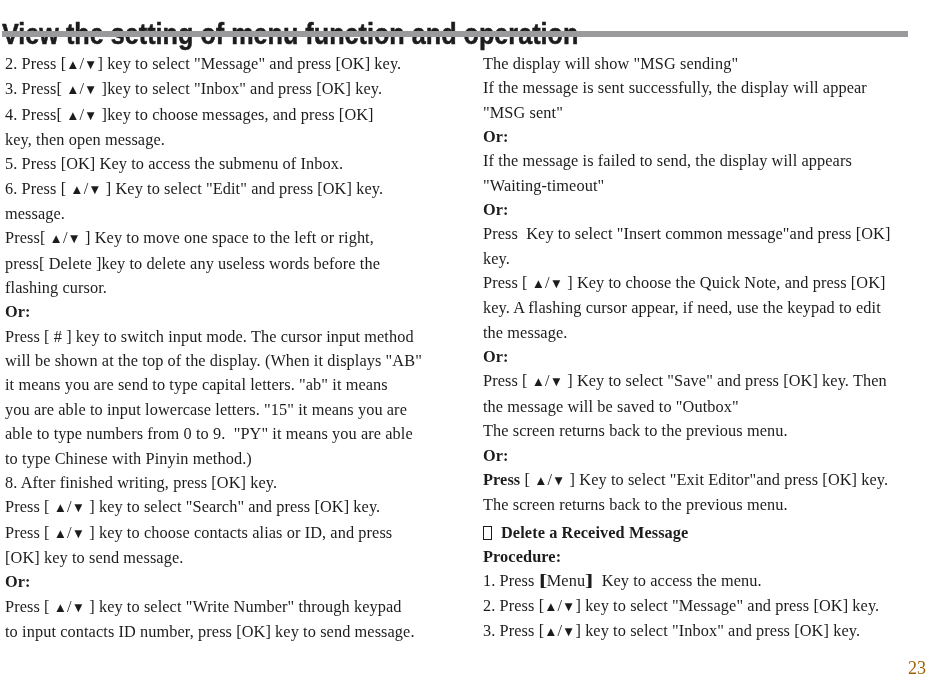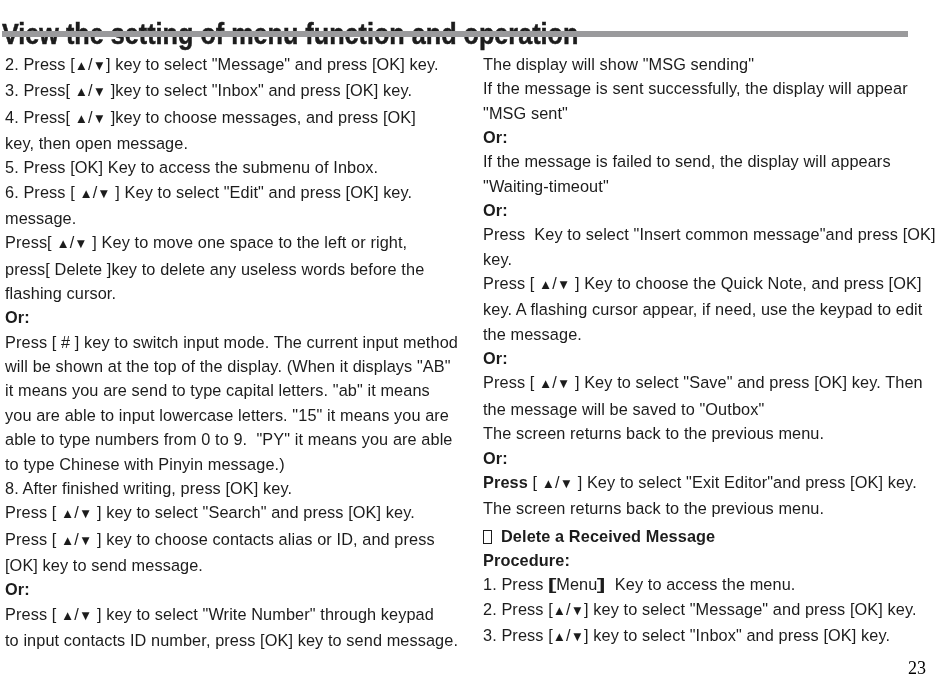--- a/index.html
+++ b/index.html
@@ -32,20 +32,21 @@
     position: absolute;
     top: 52px;
   }
   .col-left  { left: 5px;  }
   .col-right { left: 483px; }
   .line {
     font-size: 16.3px;
     line-height: 24.35px;
     white-space: pre;
     letter-spacing: 0.1px;
+    font-family: Liberation Serif, serif;
   }
   .line.bold { font-weight: bold; }
   .line.gap  { margin-top: 3px; }
   .line b    { font-weight: bold; }
   .tri {
     font-size: 0.82em;
     display: inline-block;
   }
   .lent {
     display: inline-block;
@@ -60,47 +61,47 @@
     border: 1.7px solid #1c1c1c;
     margin-right: 9px;
     vertical-align: -2px;
     box-sizing: border-box;
   }
   .page-number {
     position: absolute;
     right: 14px; bottom: 3px;
     font-family: "Liberation Serif", "DejaVu Serif", serif;
     font-size: 18px;
-    color: #000000;
+    color: #a16207;
   }
 </style>
 </head>
 <body>
 
 <h1 class="page-title">View the setting of menu function and operation</h1>
 <div class="title-rule"></div>
 
 <div class="col col-left" id="col-left">
     <div class="line">2. Press [<span class="tri">▲</span>/<span class="tri">▼</span>] key to select "Message" and press [OK] key.</div>
     <div class="line">3. Press[ <span class="tri">▲</span>/<span class="tri">▼</span> ]key to select "Inbox" and press [OK] key.</div>
     <div class="line">4. Press[ <span class="tri">▲</span>/<span class="tri">▼</span> ]key to choose messages, and press [OK]</div>
     <div class="line">key, then open message.</div>
     <div class="line">5. Press [OK] Key to access the submenu of Inbox.</div>
     <div class="line">6. Press [ <span class="tri">▲</span>/<span class="tri">▼</span> ] Key to select "Edit" and press [OK] key.</div>
     <div class="line">message.</div>
     <div class="line">Press[ <span class="tri">▲</span>/<span class="tri">▼</span> ] Key to move one space to the left or right,</div>
     <div class="line">press[ Delete ]key to delete any useless words before the</div>
     <div class="line">flashing cursor.</div>
     <div class="line bold">Or:</div>
-    <div class="line">Press [ # ] key to switch input mode. The current input method</div>
+    <div class="line">Press [ # ] key to switch input mode. The cursor input method</div>
     <div class="line">will be shown at the top of the display. (When it displays "AB"</div>
     <div class="line">it means you are send to type capital letters. "ab" it means</div>
     <div class="line">you are able to input lowercase letters. "15" it means you are</div>
     <div class="line">able to type numbers from 0 to 9.  "PY" it means you are able</div>
-    <div class="line">to type Chinese with Pinyin message.)</div>
+    <div class="line">to type Chinese with Pinyin method.)</div>
     <div class="line">8. After finished writing, press [OK] key.</div>
     <div class="line">Press [ <span class="tri">▲</span>/<span class="tri">▼</span> ] key to select "Search" and press [OK] key.</div>
     <div class="line">Press [ <span class="tri">▲</span>/<span class="tri">▼</span> ] key to choose contacts alias or ID, and press</div>
     <div class="line">[OK] key to send message.</div>
     <div class="line bold">Or:</div>
     <div class="line">Press [ <span class="tri">▲</span>/<span class="tri">▼</span> ] key to select "Write Number" through keypad</div>
     <div class="line">to input contacts ID number, press [OK] key to send message.</div>
   </div>
 <div class="col col-right" id="col-right">
     <div class="line">The display will show "MSG sending"</div>

